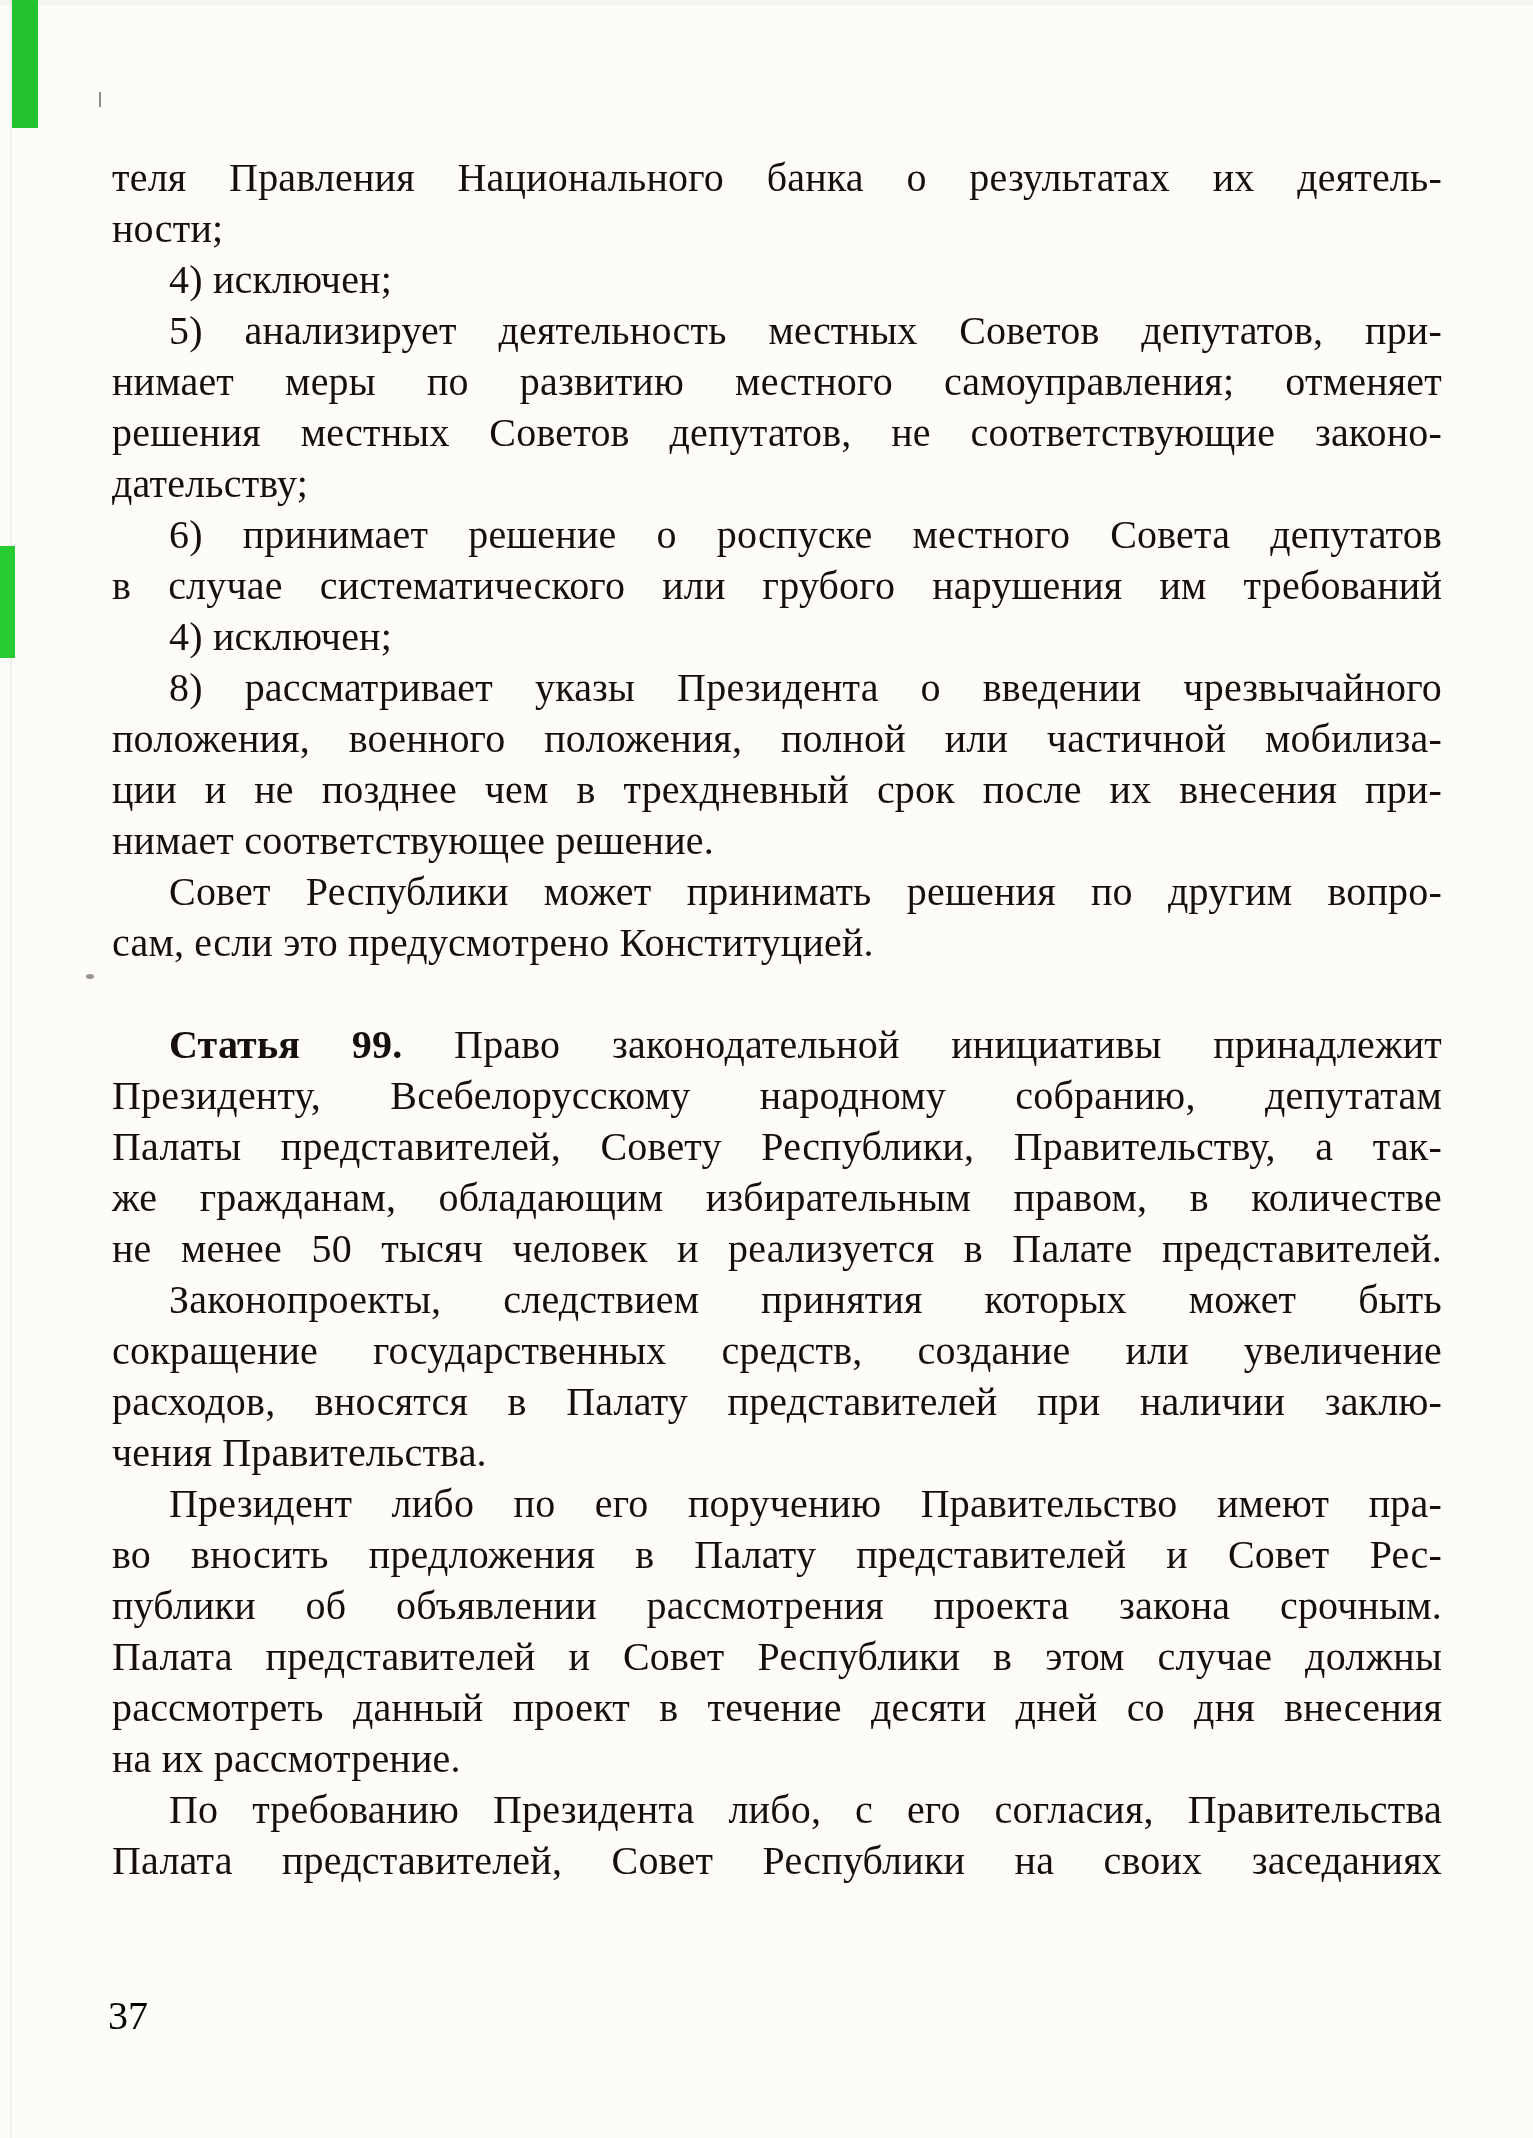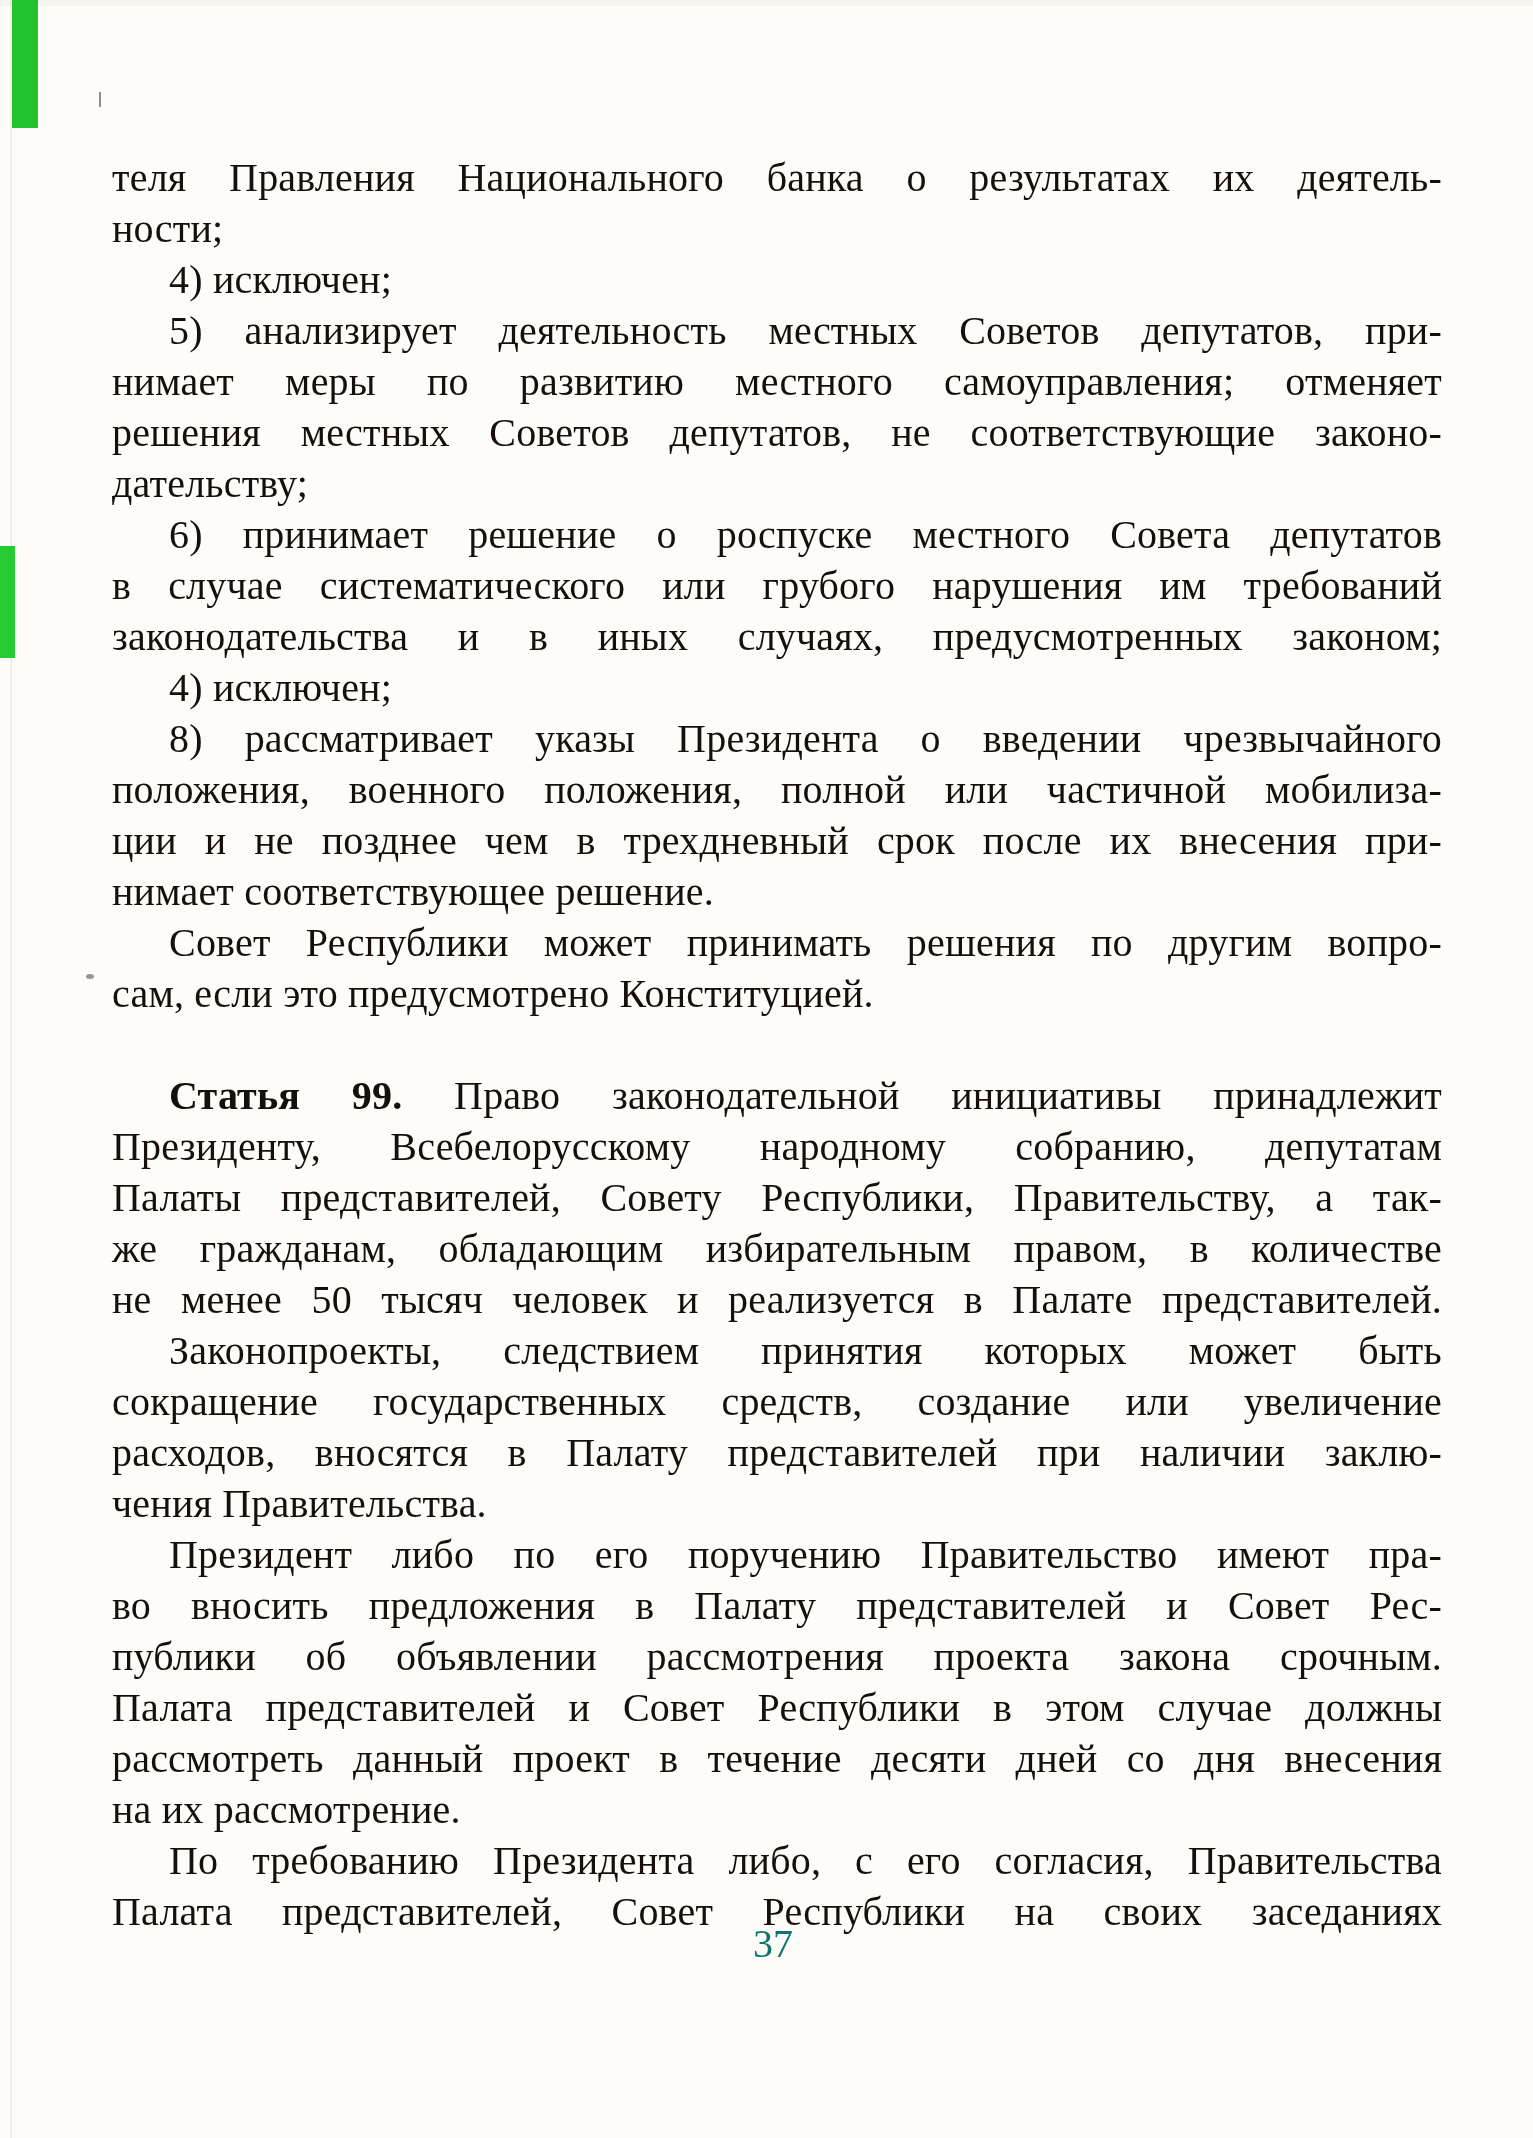--- a/index.html
+++ b/index.html
@@ -75,25 +75,24 @@
     white-space: normal;
     text-align: center;
     text-align-last: left;
   }
   .ln.ind { padding-left: 57px; }
   .ln.gap { margin-top: 51px; }
   .ln b { font-weight: bold; }
   .page-number {
     position: absolute;
     left: 108px;
-    top: 1920px;
+    top: 1992px;
     width: 1330px;
-    text-align: center;
     font-size: 40px;
-    color: #0f766e;
+    color: #000000;
   }
 </style>
 </head>
 <body>
 
 <div class="page">
 
   <div class="edge-top"></div>
   <div class="edge-left-line"></div>
   <div class="green-mark-top" style="background: rgb(34, 195, 46);"></div>
@@ -104,21 +103,20 @@
   <div class="text-col">
     <div class="ln j">теля Правления Национального банка о результатах их деятель-</div>
     <div class="ln end">ности;</div>
     <div class="ln end ind">4) исключен;</div>
     <div class="ln j ind">5) анализирует деятельность местных Советов депутатов, при-</div>
     <div class="ln j">нимает меры по развитию местного самоуправления; отменяет</div>
     <div class="ln j">решения местных Советов депутатов, не соответствующие законо-</div>
     <div class="ln end">дательству;</div>
     <div class="ln j ind">6) принимает решение о роспуске местного Совета депутатов</div>
     <div class="ln j">в случае систематического или грубого нарушения им требований</div>
-    <div class="ln j">законодательства и в иных случаях, предусмотренных законом;</div>
     <div class="ln end ind">4) исключен;</div>
     <div class="ln j ind">8) рассматривает указы Президента о введении чрезвычайного</div>
     <div class="ln j">положения, военного положения, полной или частичной мобилиза-</div>
     <div class="ln j">ции и не позднее чем в трехдневный срок после их внесения при-</div>
     <div class="ln end">нимает соответствующее решение.</div>
     <div class="ln j ind">Совет Республики может принимать решения по другим вопро-</div>
     <div class="ln end">сам, если это предусмотрено Конституцией.</div>
 
     <div class="ln j ind gap"><b>Статья 99.</b> <span>Право законодательной инициативы принадлежит</span></div>
 

